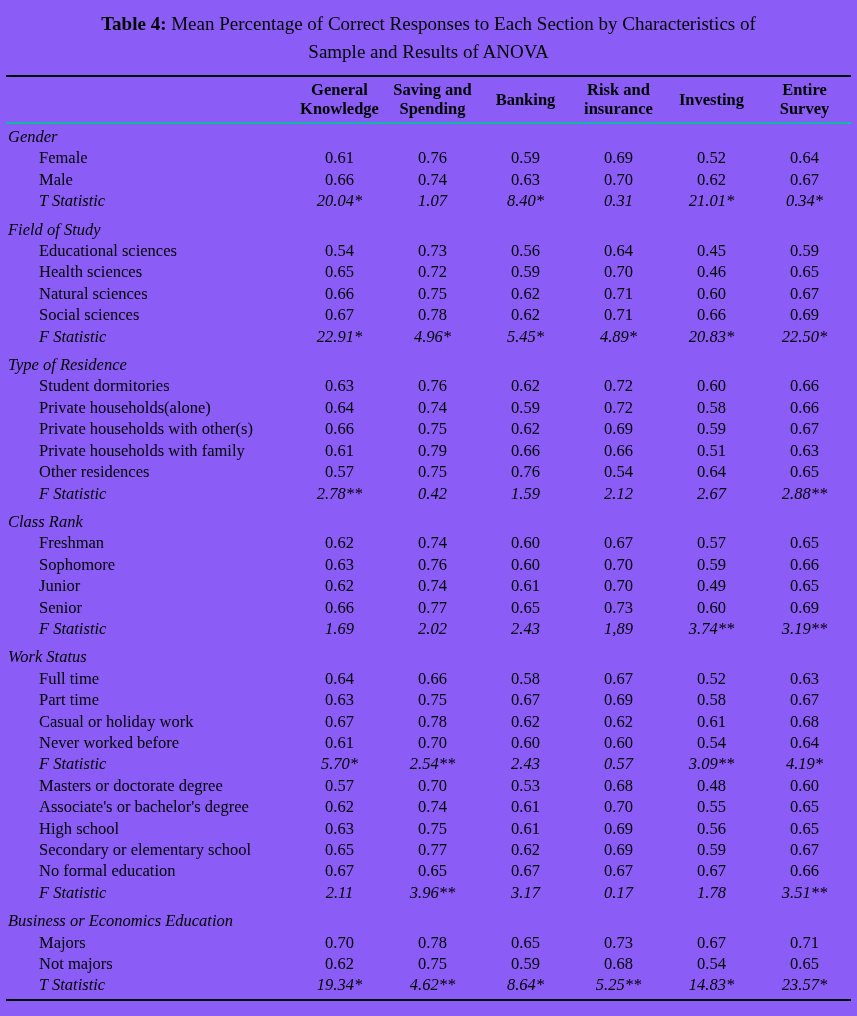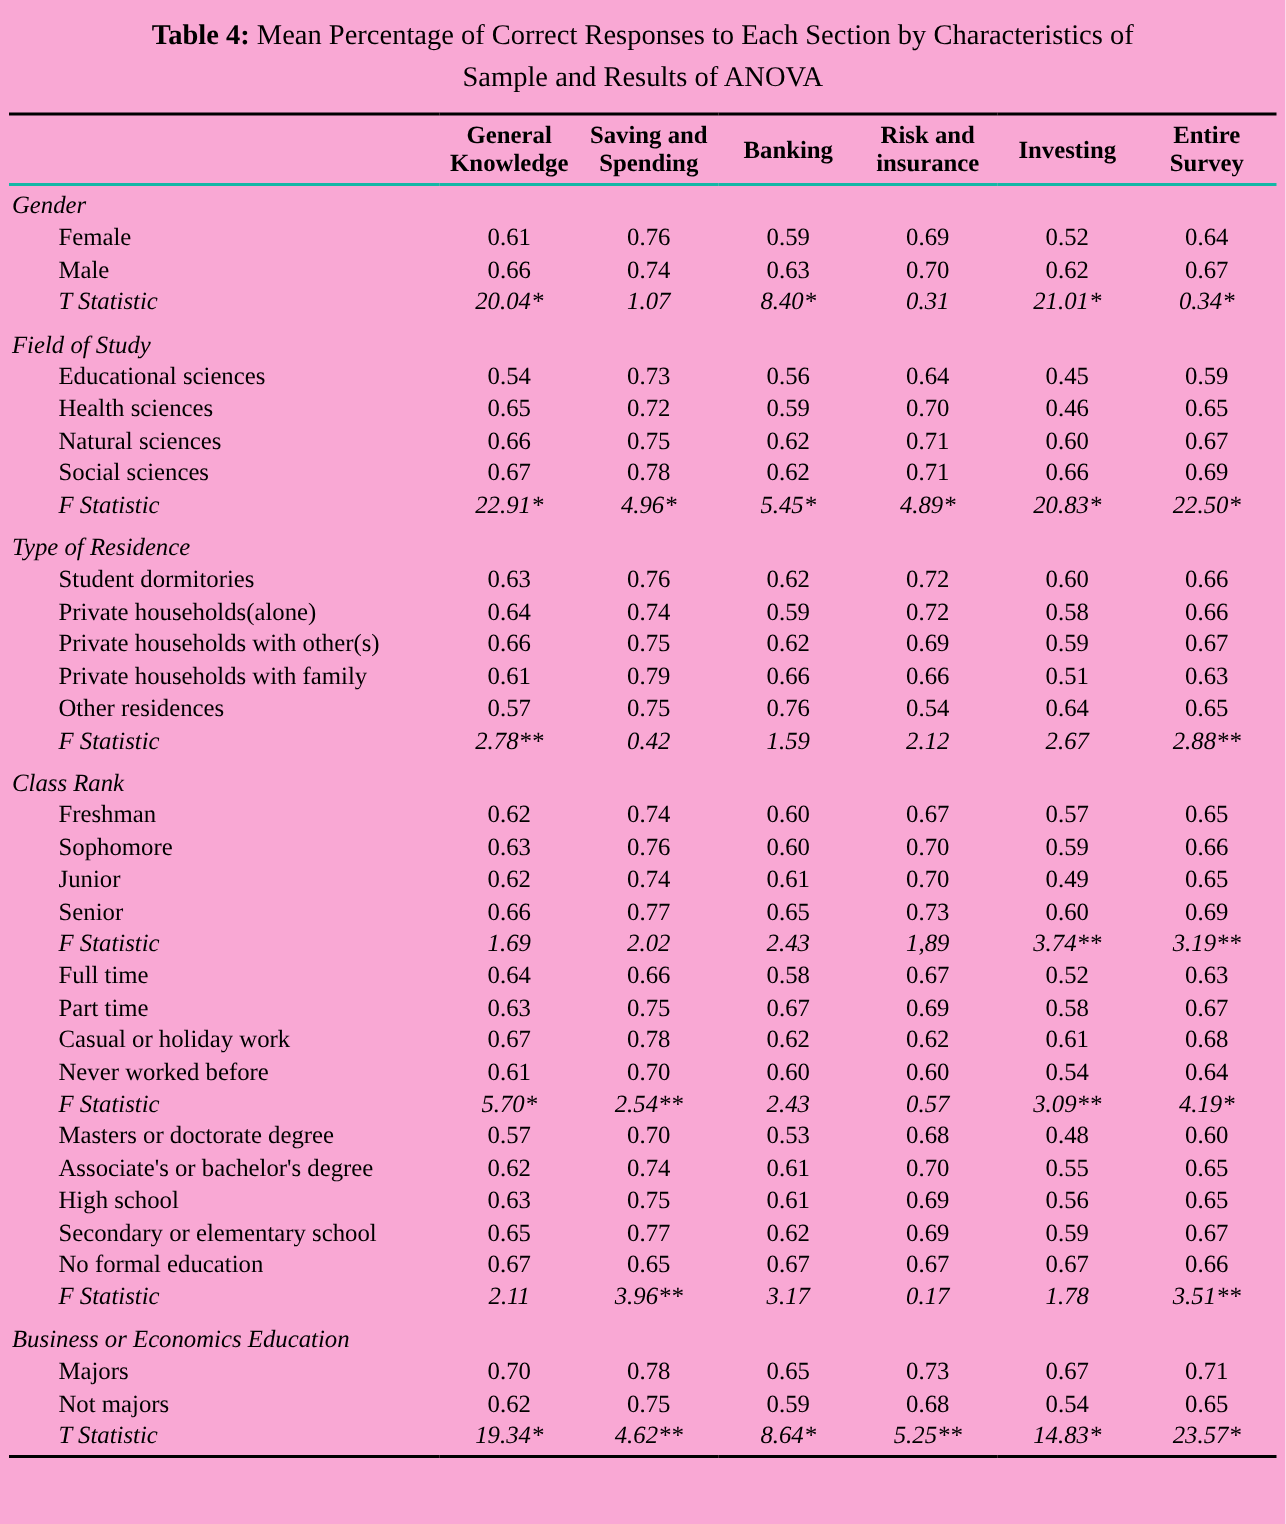--- a/index.html
+++ b/index.html
@@ -1,18 +1,18 @@
 <!DOCTYPE html>
 <html><head>
 <meta charset="utf-8">
 <style>
   html, body { margin: 0; padding: 0; background: #ffffff; }
   .page {
     width: 857px; height: 1016px;
-    background: #f9a8d4; color: #000000;
+    background: #8b5cf6; color: #000000;
     font-family: "Liberation Serif", serif;
     box-sizing: border-box;
     padding: 8px 6px 0 6px;
     overflow: hidden;
   }
   .title {
     text-align: center;
     font-size: 19px;
     line-height: 28px;
     margin: 2px auto 9px auto;
@@ -262,20 +262,23 @@
         </tr>
         <tr class="stat-row">
           <td class="row-label">F Statistic</td>
           <td class="cell-val">1.69</td>
           <td class="cell-val">2.02</td>
           <td class="cell-val">2.43</td>
           <td class="cell-val">1,89</td>
           <td class="cell-val">3.74**</td>
           <td class="cell-val">3.19**</td>
         </tr>
+        <tr class="section-row">
+          <td colspan="7">Work Status</td>
+        </tr>
         <tr class="data-row">
           <td class="row-label">Full time</td>
           <td class="cell-val">0.64</td>
           <td class="cell-val">0.66</td>
           <td class="cell-val">0.58</td>
           <td class="cell-val">0.67</td>
           <td class="cell-val">0.52</td>
           <td class="cell-val">0.63</td>
         </tr>
         <tr class="data-row">

